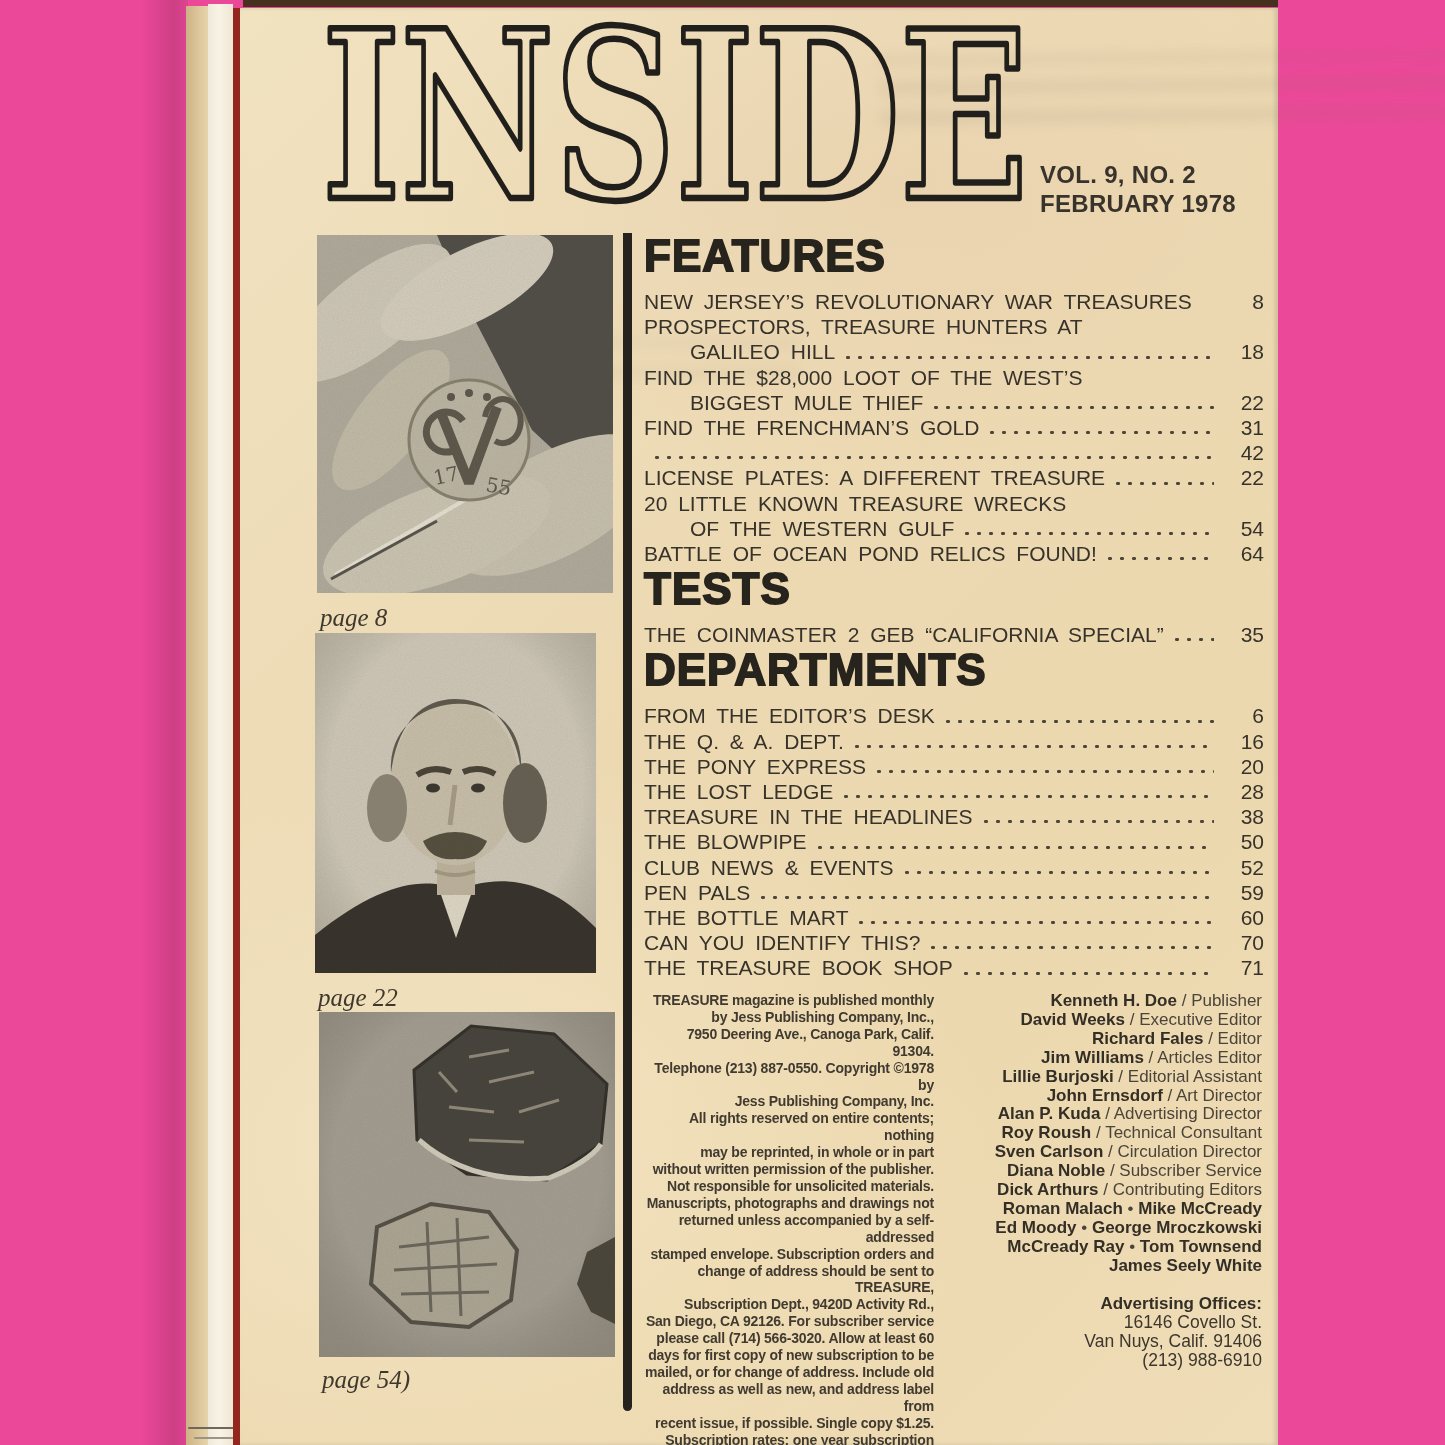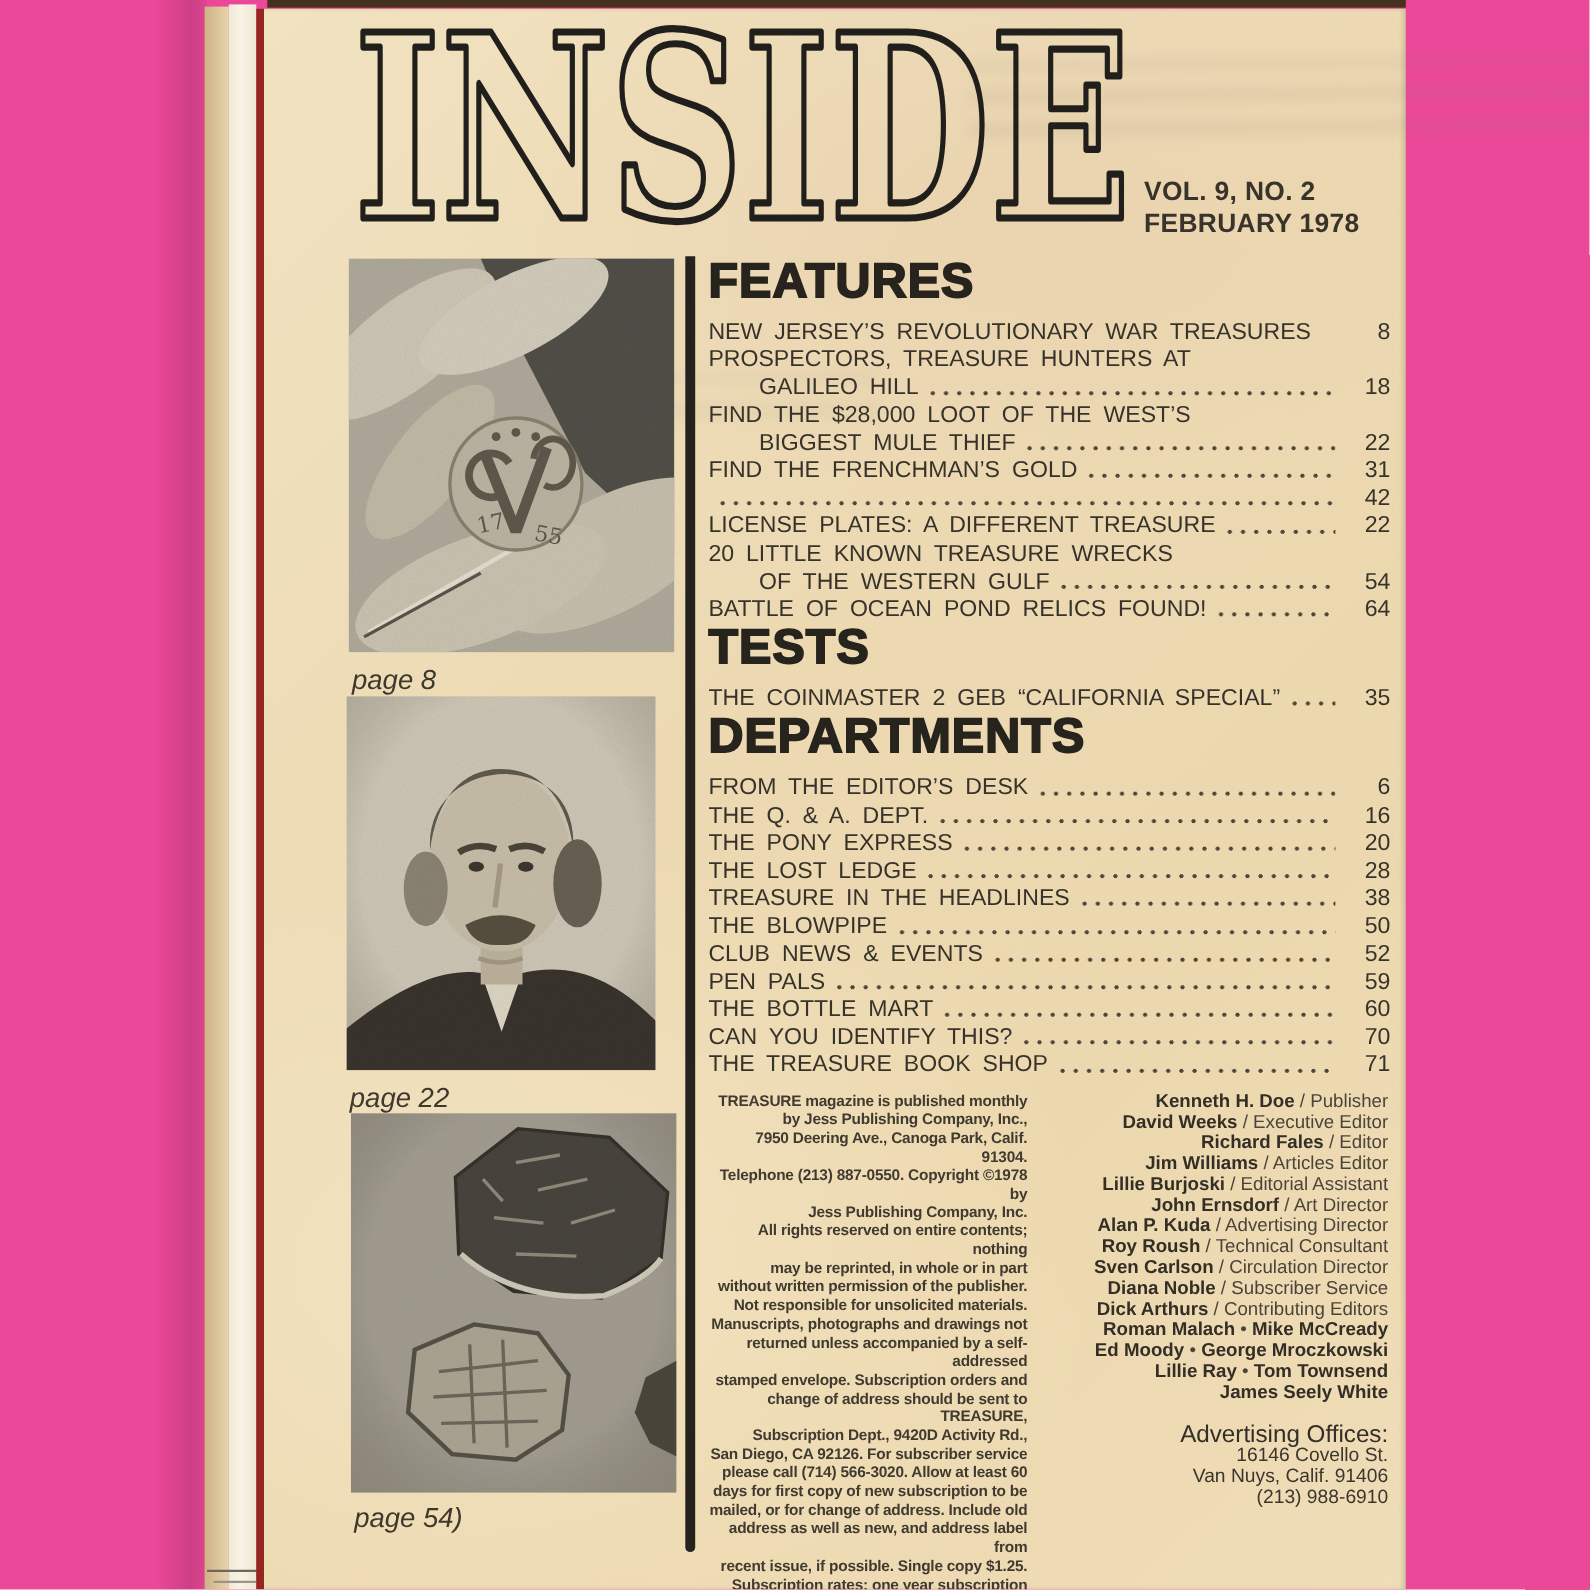--- a/index.html
+++ b/index.html
@@ -36,21 +36,21 @@
   .title-svg{position:absolute;left:78px;top:4px;width:716px;height:214px;}
   .vol-block{position:absolute;left:800px;top:152px;font-weight:bold;font-size:24px;
     line-height:29px;color:#38332b;letter-spacing:.3px;}
 
   
   figure{margin:0;position:absolute;}
   figure svg{display:block;}
   .fig1{left:77px;top:227px;}
   .fig2{left:75px;top:625px;}
   .fig3{left:79px;top:1004px;}
-  .caption{position:absolute;font-family:Liberation Sans, sans-serif;font-style:italic;
+  .caption{position:absolute;font-family:Liberation Serif, serif;font-style:italic;
     font-size:25px;color:#3e382d;}
   .cap1{left:80px;top:596px;}
   .cap2{left:78px;top:976px;}
   .cap3{left:82px;top:1358px;}
 
   
   .divider{position:absolute;left:383px;top:225px;width:9px;height:1178px;
     background:#26231e;border-radius:0 0 5px 5px;}
 
   
@@ -69,21 +69,21 @@
   
   .publisher{position:absolute;left:404px;top:984px;width:290px;text-align:right;
     font-size:14px;line-height:16.9px;font-weight:bold;color:#403a30;letter-spacing:-.2px;}
 
   
   .staff{position:absolute;left:690px;top:984px;width:332px;text-align:right;
     font-size:17px;line-height:18.9px;color:#4a443a;}
   .staff .nm{font-weight:bold;color:#332e26;}
   .staff .sep{color:#4a443a;}
   .ad-block{margin-top:18px;}
-  .ad-heading{font-weight:normal;color:#332e26;font-size:22px;line-height:19px;}
+  .ad-heading{font-weight:bold;color:#332e26;font-size:17px;line-height:19px;}
   .ad-line{font-size:17.5px;line-height:19px;color:#3c362d;}
 </style>
 </head>
 <body>
 
 <div class="stage">
 
   <div class="gutter-shadow"></div>
   <div class="stack-tan"></div>
   <div class="stack-cream"></div>
@@ -340,21 +340,21 @@
           <div class="staff-line"><span class="nm">Jim Williams</span><span class="sep"> / </span><span class="rl">Articles Editor</span></div>
           <div class="staff-line"><span class="nm">Lillie Burjoski</span><span class="sep"> / </span><span class="rl">Editorial Assistant</span></div>
           <div class="staff-line"><span class="nm">John Ernsdorf</span><span class="sep"> / </span><span class="rl">Art Director</span></div>
           <div class="staff-line"><span class="nm">Alan P. Kuda</span><span class="sep"> / </span><span class="rl">Advertising Director</span></div>
           <div class="staff-line"><span class="nm">Roy Roush</span><span class="sep"> / </span><span class="rl">Technical Consultant</span></div>
           <div class="staff-line"><span class="nm">Sven Carlson</span><span class="sep"> / </span><span class="rl">Circulation Director</span></div>
           <div class="staff-line"><span class="nm">Diana Noble</span><span class="sep"> / </span><span class="rl">Subscriber Service</span></div>
           <div class="staff-line"><span class="nm">Dick Arthurs</span><span class="sep"> / </span><span class="rl">Contributing Editors</span></div>
           <div class="staff-line"><span class="nm">Roman Malach</span><span class="sep"> • </span><span class="nm">Mike McCready</span></div>
           <div class="staff-line"><span class="nm">Ed Moody</span><span class="sep"> • </span><span class="nm">George Mroczkowski</span></div>
-          <div class="staff-line"><span class="nm">Lillie Ray</span><span class="sep"> • </span><span class="nm">Tom Townsend</span></div>
+          <div class="staff-line"><span class="nm">McCready Ray</span><span class="sep"> • </span><span class="nm">Tom Townsend</span></div>
           <div class="staff-line"><span class="nm">James Seely White</span></div>
         </div>
       <div class="ad-block">
         <div class="ad-heading">Advertising Offices:</div>
         <div>
             <div class="ad-line">16146 Covello St.</div>
             <div class="ad-line">Van Nuys, Calif. 91406</div>
             <div class="ad-line">(213) 988-6910</div>
           </div>
       </div>

